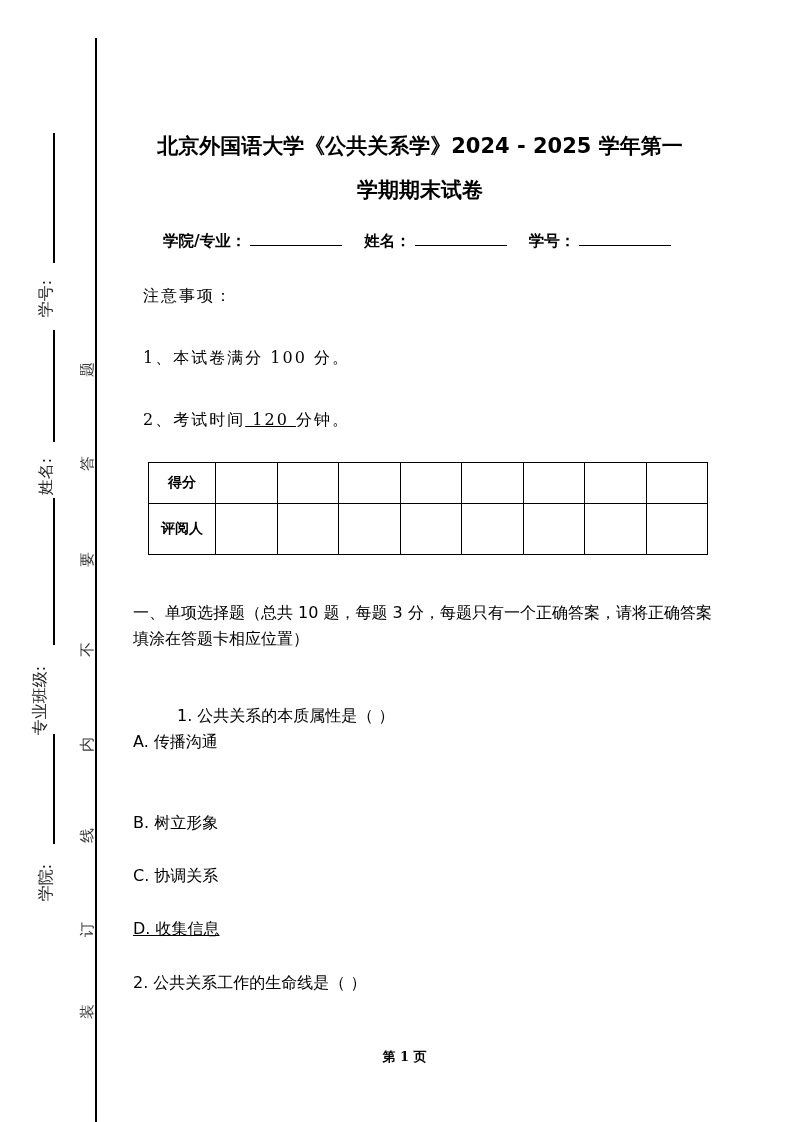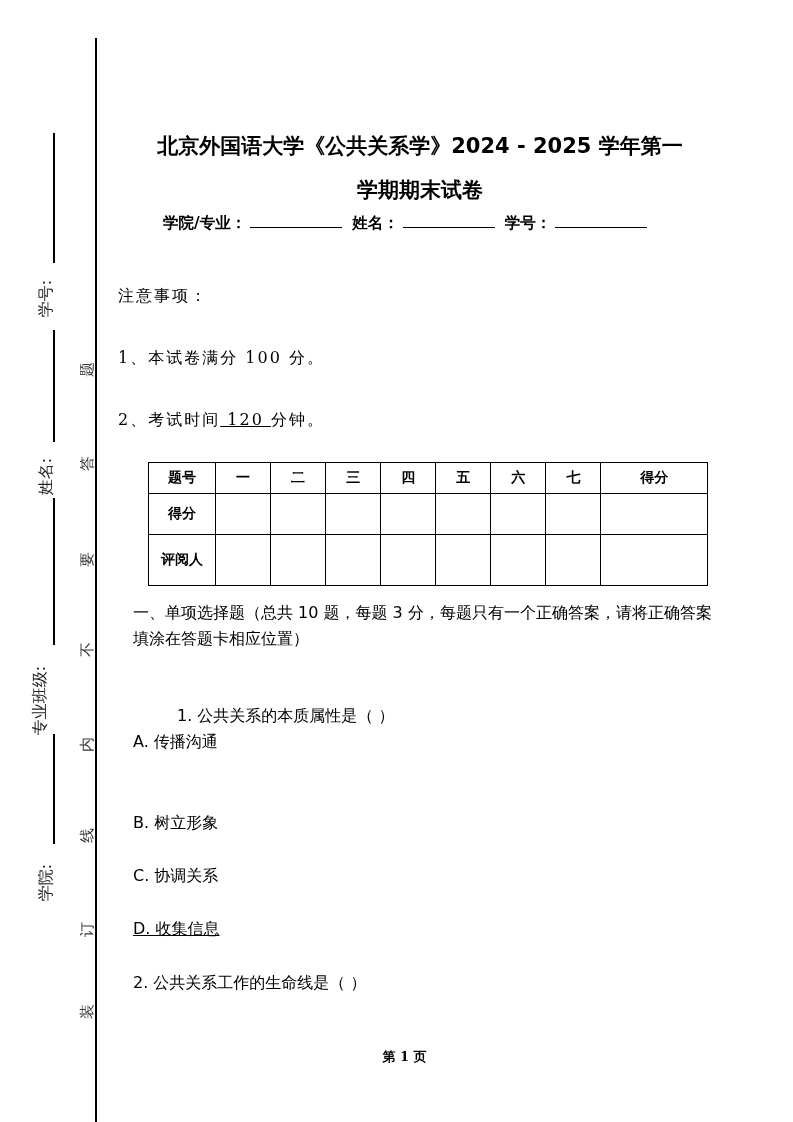--- a/index.html
+++ b/index.html
@@ -7,24 +7,24 @@
          font-family: "DejaVu Serif", "Liberation Serif", serif; }
   .binding-line { position:absolute; left:95px; top:38px; width:2px; height:1084px; background:#000; }
   .side-field-line { position:absolute; left:53px; width:1.5px; background:#000; }
   .vtext { position:absolute; transform:rotate(-90deg); transform-origin:center center; white-space:nowrap;
            font-family:"DejaVu Sans", sans-serif; font-size:16px; color:#222; }
   .vchar { position:absolute; left:80px; transform:rotate(-90deg); font-size:15px; color:#333;
            font-family:"DejaVu Serif", serif; }
 
   .title { position:absolute; left:120px; width:600px; text-align:center; font-weight:bold;
            font-family:"DejaVu Sans", sans-serif; font-size:21px; }
-  .info-row { position:absolute; top:212px; left:163px; font-weight:bold; font-family:"DejaVu Sans", sans-serif;
-              font-size:15.5px; display:flex; gap:10px; }
+  .info-row { position:absolute; top:230px; left:163px; font-weight:bold; font-family:"DejaVu Sans", sans-serif;
+              font-size:15.5px; display:flex; gap:22px; }
   .blank { display:inline-block; width:92px; border-bottom:1.5px solid #000; height:15px; margin-left:4px; }
-  .line { position:absolute; left:118px; font-size:16px; letter-spacing:2px; }
+  .line { position:absolute; left:143px; font-size:16px; letter-spacing:2px; }
   .u { text-decoration:underline;margin-top:32px; }
 
   table.score { position:absolute; left:148px; top:462px; border-collapse:collapse; width:560px;
                 font-family:"DejaVu Sans", sans-serif; font-size:14px; }
   table.score td { border:1.5px solid #000; text-align:center; font-weight:bold; padding:0; }
   table.score tr.h td { height:30px; }
   table.score tr.r1 td { height:40px; }
   table.score tr.r2 td { height:50px; }
   table.score td.first { width:66px; }
 
@@ -64,31 +64,20 @@
   <span><span>姓名：</span><span class="blank"></span></span>
   <span><span>学号：</span><span class="blank"></span></span>
 </div>
 
 <div class="line" style="top:286px;">注意事项：</div>
 <div class="line" style="top:348px;">1、本试卷满分 100 分。</div>
 <div class="line" style="top:410px;"><span>2、考试时间</span><span class="u"> 120 </span><span>分钟。</span></div>
 
 <table class="score">
   <tbody>
-      <tr class="h">
-    <td class="first">题号</td>
-    <td>一</td>
-    <td>二</td>
-    <td>三</td>
-    <td>四</td>
-    <td>五</td>
-    <td>六</td>
-    <td>七</td>
-    <td>得分</td>
-  </tr>
   <tr class="r1">
     <td class="first">得分</td>
     <td></td>
         <td></td>
     <td></td>
         <td></td>
     <td></td>
         <td></td>
     <td></td>
         <td></td>

